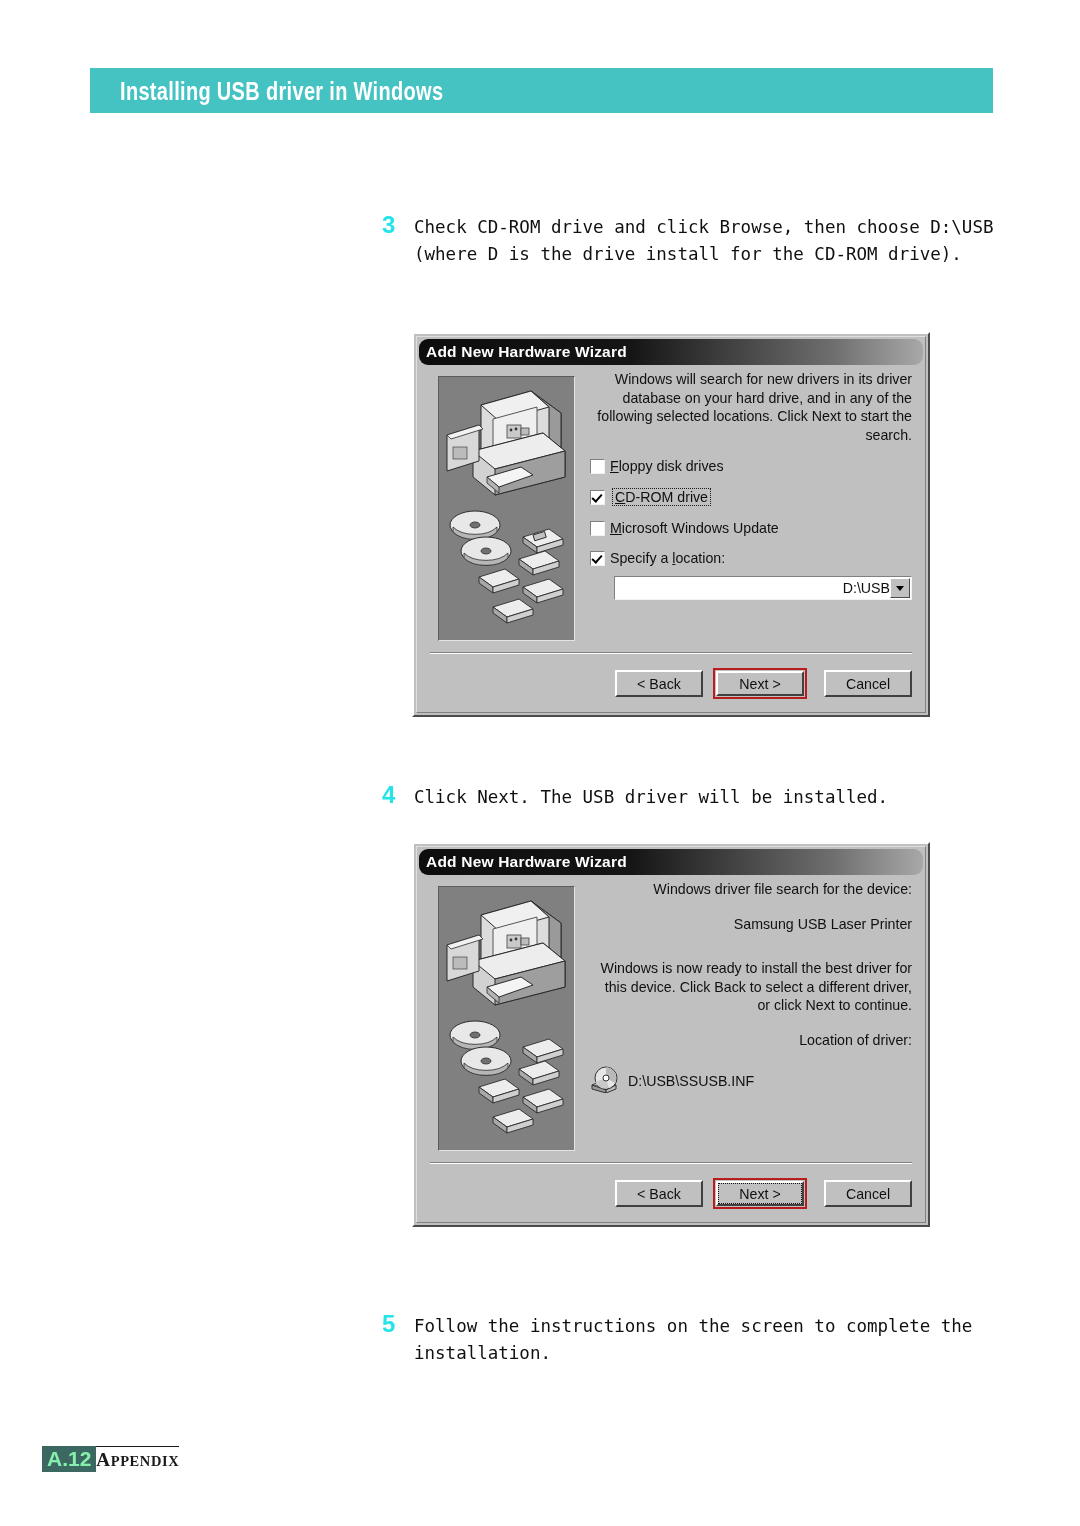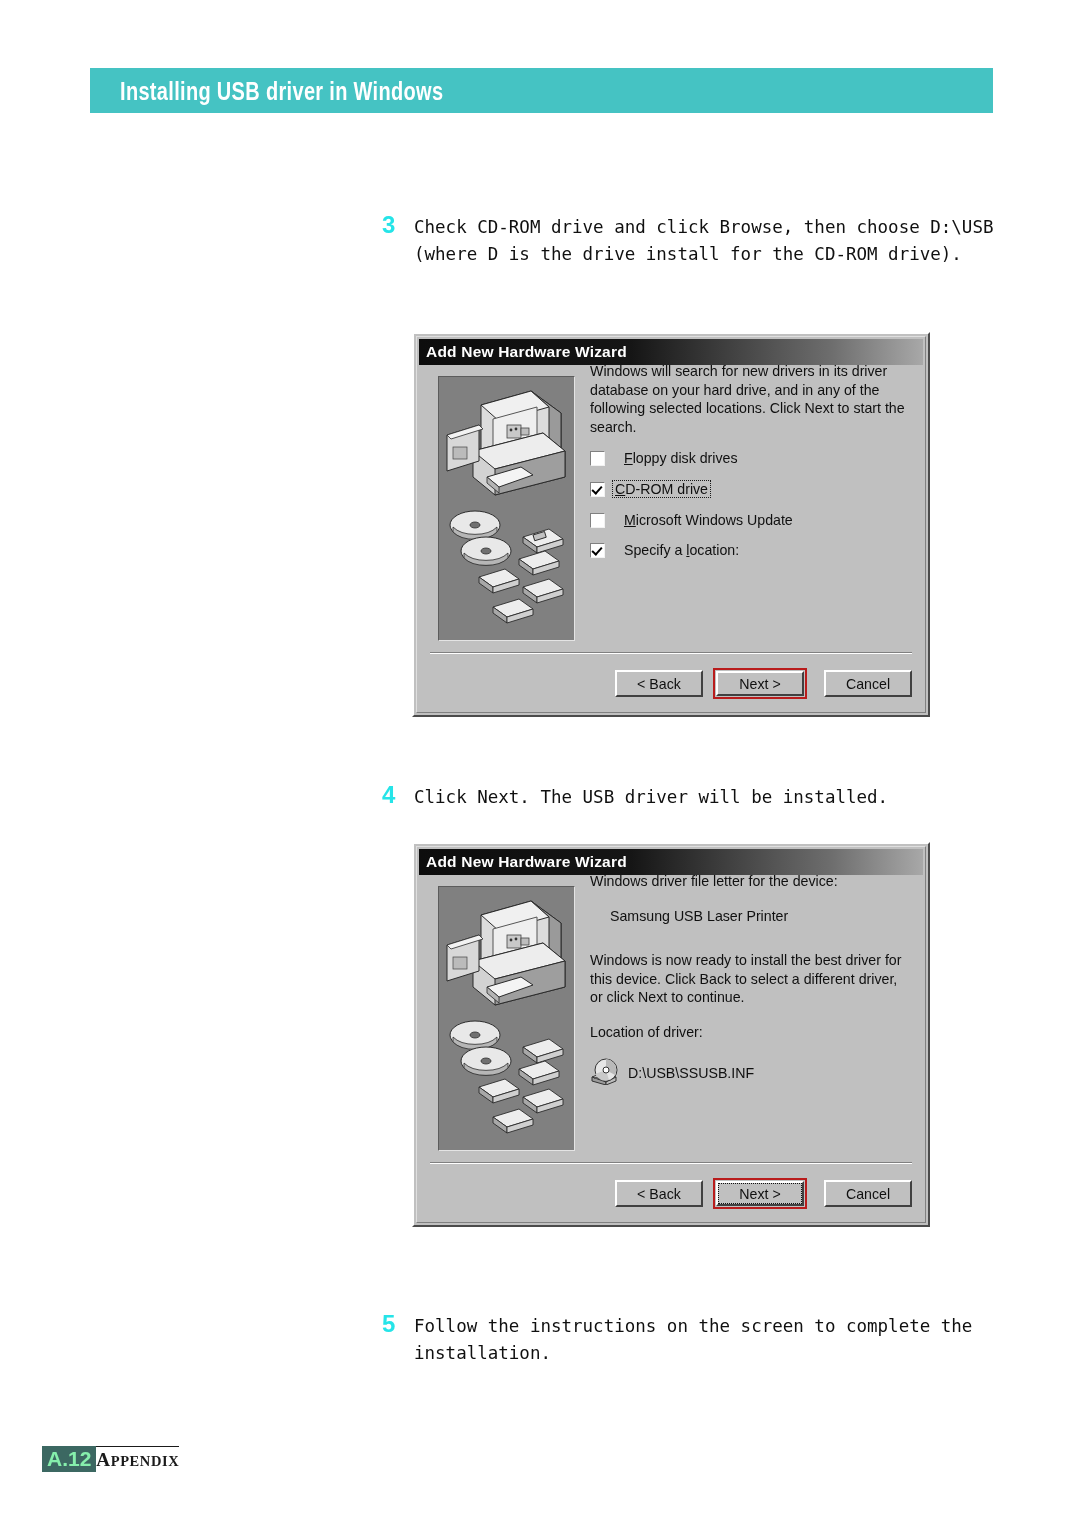--- a/index.html
+++ b/index.html
@@ -90,20 +90,21 @@
 
   .titlebar {
     position: absolute;
     left: 5px;
     top: 5px;
     right: 5px;
     height: 26px;
     background: linear-gradient(to right, #0d0d0d 0%, #151515 42%, #6e6e6e 82%, #a8a8a8 100%);
     display: flex;
     align-items: center;
+    border-radius: 9px;
   }
   .titlebar-text {
     color: #ffffff;
     font-size: 15.5px;
     font-weight: bold;
     margin-left: 7px;
     letter-spacing: 0.2px;
     white-space: nowrap;
   }
 
@@ -120,22 +121,23 @@
     border-right: 1px solid #e4e4e4;
     border-bottom: 1px solid #e4e4e4;
     overflow: hidden;
   }
   .illus svg { display: block; }
 
   
   .content {
     position: absolute;
     left: 176px;
-    top: 28px;
+    top: 36px;
     right: 16px;
+    text-align: right;
   }
   .body-text {
     color: #101010;
     font-size: 14.2px;
     line-height: 18.5px;
     white-space: pre-line;
   }
 
   
   .cbrow {
@@ -160,21 +162,21 @@
     position: absolute;
     left: 3px;
     top: 1px;
     width: 4px;
     height: 8px;
     border-right: 2px solid #000;
     border-bottom: 2px solid #000;
     transform: rotate(42deg);
   }
   .cblabel {
-    margin-left: 19px;
+    margin-left: 5px;
     font-size: 14.2px;
     color: #101010;
     white-space: nowrap;
   }
   .cblabel u { text-decoration: underline; }
   .focusring {
     border: 1px dotted #1a1a1a;
     padding: 0 2px;
     margin-left: 7px;
   }
@@ -419,20 +421,26 @@
     <div class="cbrow">
       <span class="cbox"></span>
       <span class="cblabel"><u>M</u>icrosoft Windows Update</span>
     </div>
 
     <div class="cbrow">
       <span class="cbox checked"></span>
       <span class="cblabel">Specify a <u>l</u>ocation:</span>
     </div>
 
+    <div class="combo">
+      <span class="combo-value">D:\USB</span>
+      <span class="combo-arrow">
+          <span></span>
+        </span>
+    </div>
 
   </div>
 
   <div class="etch"></div>
 
   <div class="btnrow">
     <div class="btn btn-nav">
       <span>&lt; Back</span>
     </div>
     <span class="btn-gap"></span>
@@ -498,21 +506,21 @@
         <polygon points="84,210 98,220 98,226 84,216" fill="#a8a8a8"></polygon>
         <polygon points="98,220 124,212 124,218 98,226" fill="#cfcfcf"></polygon>
         <polygon points="54,230 80,222 94,232 68,240" fill="#ededed"></polygon>
         <polygon points="54,230 68,240 68,246 54,236" fill="#a8a8a8"></polygon>
         <polygon points="68,240 94,232 94,238 68,246" fill="#cfcfcf"></polygon>
       </g>
     </svg>
   </div>
 
   <div class="content">
-    <div class="body-text">Windows driver file letter for the device:</div>
+    <div class="body-text">Windows driver file search for the device:</div>
     <div class="spacer-md"></div>
     <div class="body-text indent">Samsung USB Laser Printer</div>
     <div class="spacer-lg"></div>
     <div class="body-text">Windows is now ready to install the best driver for this device. Click Back to select a different driver, or click Next to continue.</div>
     <div class="spacer-md"></div>
     <div class="body-text">Location of driver:</div>
 
     <div class="loc-row">
       <span>
         <svg width="30" height="28" viewBox="0 0 30 28">

